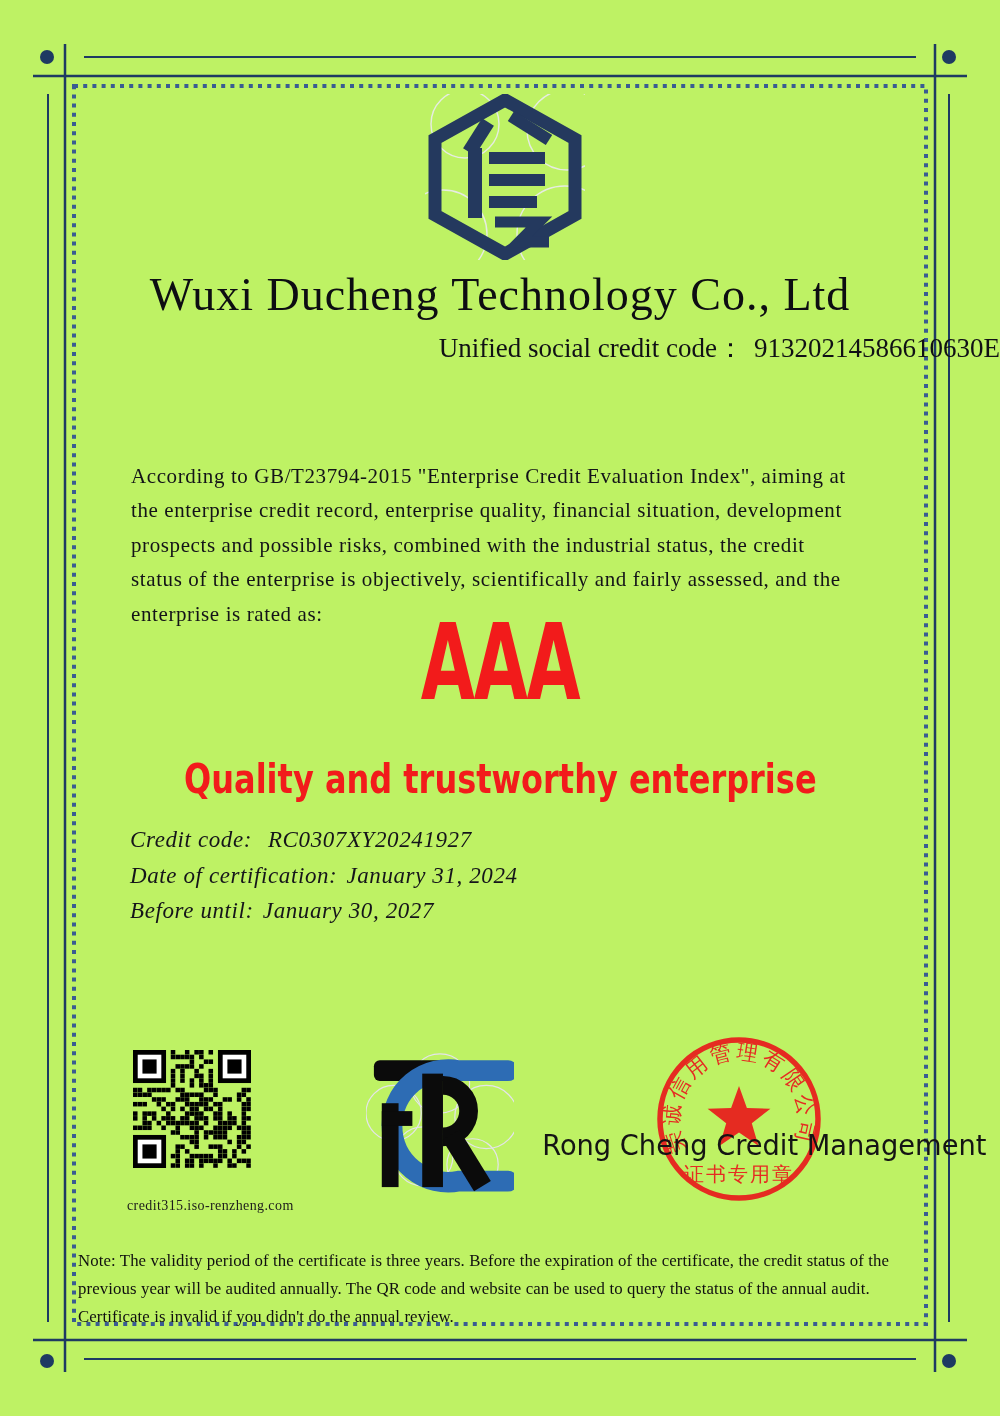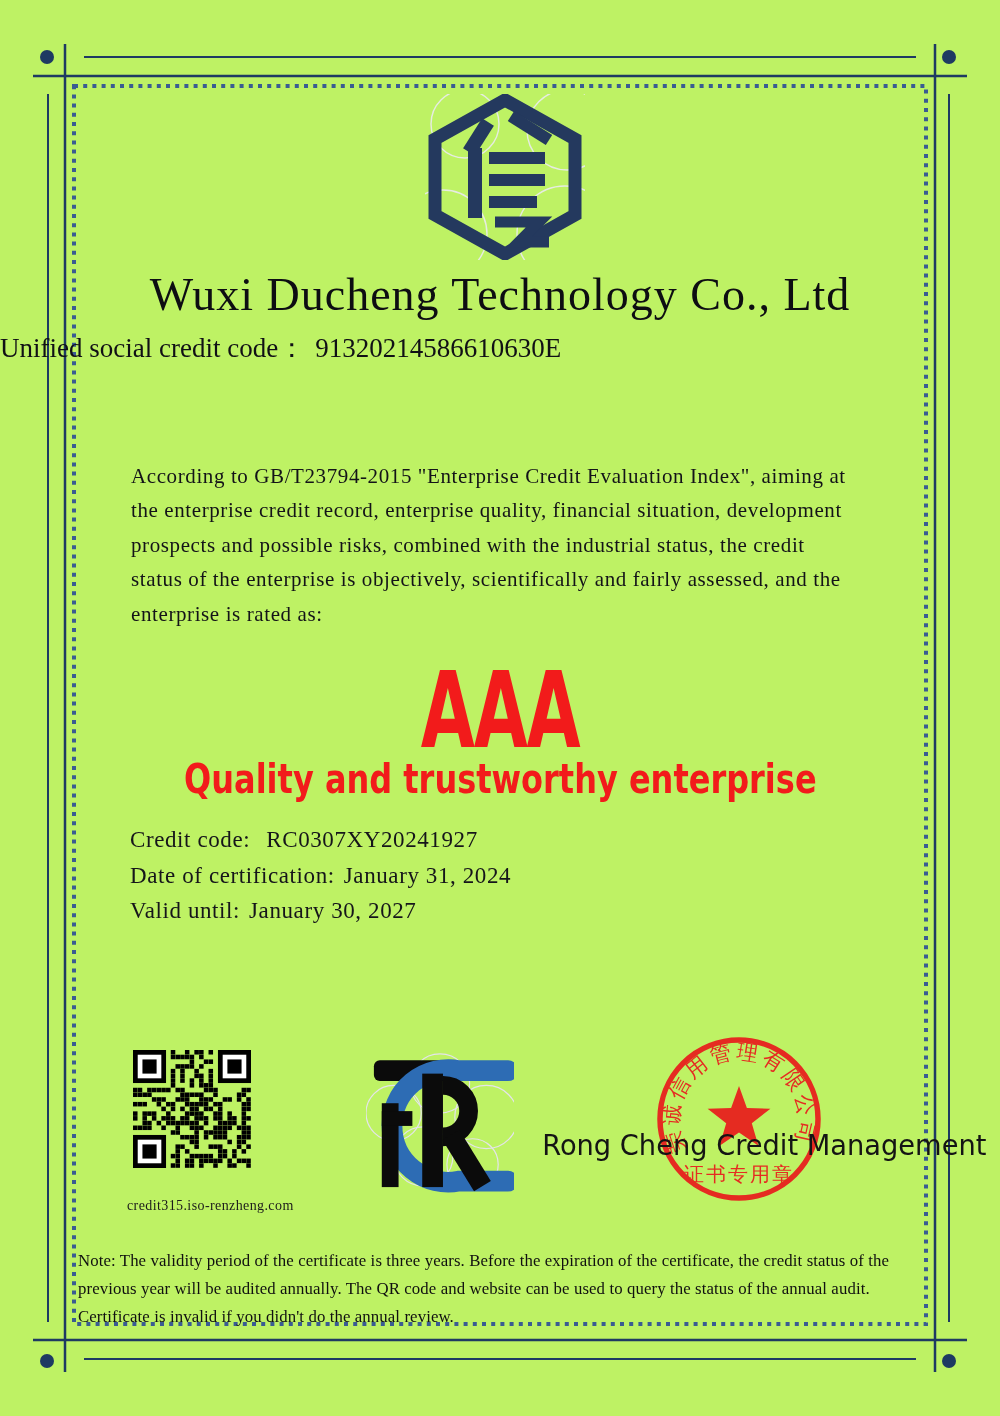--- a/index.html
+++ b/index.html
@@ -7,42 +7,42 @@
     position:relative;width:1000px;height:1416px;background:#bef264;overflow:hidden;
     font-family:"Liberation Serif", serif;color:#101010;
   }
   .abs{position:absolute;}
   
   .company-title{
     left:0;right:0;top:268px;text-align:center;
     font-size:46px;letter-spacing:1px;color:#0d0d12;white-space:nowrap;
   }
   .social-credit{
-    left:0;right:0;top:330px;text-align:left;font-size:27px;color:#101015;white-space:nowrap;
+    left:0;right:0;top:330px;text-align:right;font-size:27px;color:#101015;white-space:nowrap;
   }
   .social-credit .val{margin-left:10px;}
   
   .paragraph{
     left:131px;top:459px;width:726px;
     font-size:21px;line-height:34.4px;letter-spacing:.6px;color:#131318;
   }
-  .rating{left:0;right:0;top:658px;text-align:center;}
+  .rating{left:0;right:0;top:610px;text-align:center;}
   .rating span{
     display:inline-block;transform:scaleX(.66);transform-origin:center;
     font-family:"DejaVu Sans",sans-serif;font-weight:bold;
     font-size:106px;line-height:1.0;color:#f21b1b;letter-spacing:-2px;
   }
   .rating-caption{left:0;right:0;top:756px;text-align:center;}
   .rating-caption span{
     display:inline-block;transform:scaleX(.80);transform-origin:center;
     font-family:"DejaVu Sans",sans-serif;font-weight:bold;
     font-size:40px;color:#f21b1b;white-space:nowrap;
   }
   .details{left:130px;top:822px;font-size:23px;letter-spacing:.6px;color:#15151a;}
-  .details .row{height:35.6px;line-height:35.6px;white-space:nowrap;}
+  .details .row{height:35.6px;line-height:35.6px;white-space:nowrap;font-style:italic;}
   .details .row .v1{margin-left:16px;}
   .details .row .v{margin-left:9px;}
   
   .qr-box{left:133px;top:1050px;width:118px;height:118px;}
   .qr-caption{left:127px;top:1198px;font-size:14px;letter-spacing:.4px;color:#1b1b1b;}
   .rc-logo{left:366px;top:1046px;}
   .stamp{left:654px;top:1034px;z-index:2;opacity:.95;}
   .issuer{
     left:528px;top:1128px;width:395px;text-align:left;z-index:3;
     font-family:"DejaVu Sans",sans-serif;color:#141414;
@@ -118,21 +118,21 @@
   </div>
 
   <div class="abs details content">
     <div class="row">
       <span>Credit code:</span><span class="v1">RC0307XY20241927</span>
     </div>
     <div class="row">
       <span>Date of certification:</span><span class="v">January 31, 2024</span>
     </div>
     <div class="row">
-      <span>Valid until:</span><span class="v">January 30, 2027</span>
+      <span>Before until:</span><span class="v">January 30, 2027</span>
     </div>
   </div>
 
   <svg id="qr" class="abs qr-box content" width="118" height="118" viewBox="0 0 118 118">
       <g fill="#000">
         <rect x="37.76" y="0.00" width="4.53" height="4.53"></rect>
         <rect x="51.92" y="0.00" width="4.53" height="4.53"></rect>
         <rect x="61.36" y="0.00" width="4.53" height="4.53"></rect>
         <rect x="66.08" y="0.00" width="4.53" height="4.53"></rect>
         <rect x="75.52" y="0.00" width="4.53" height="4.53"></rect>

